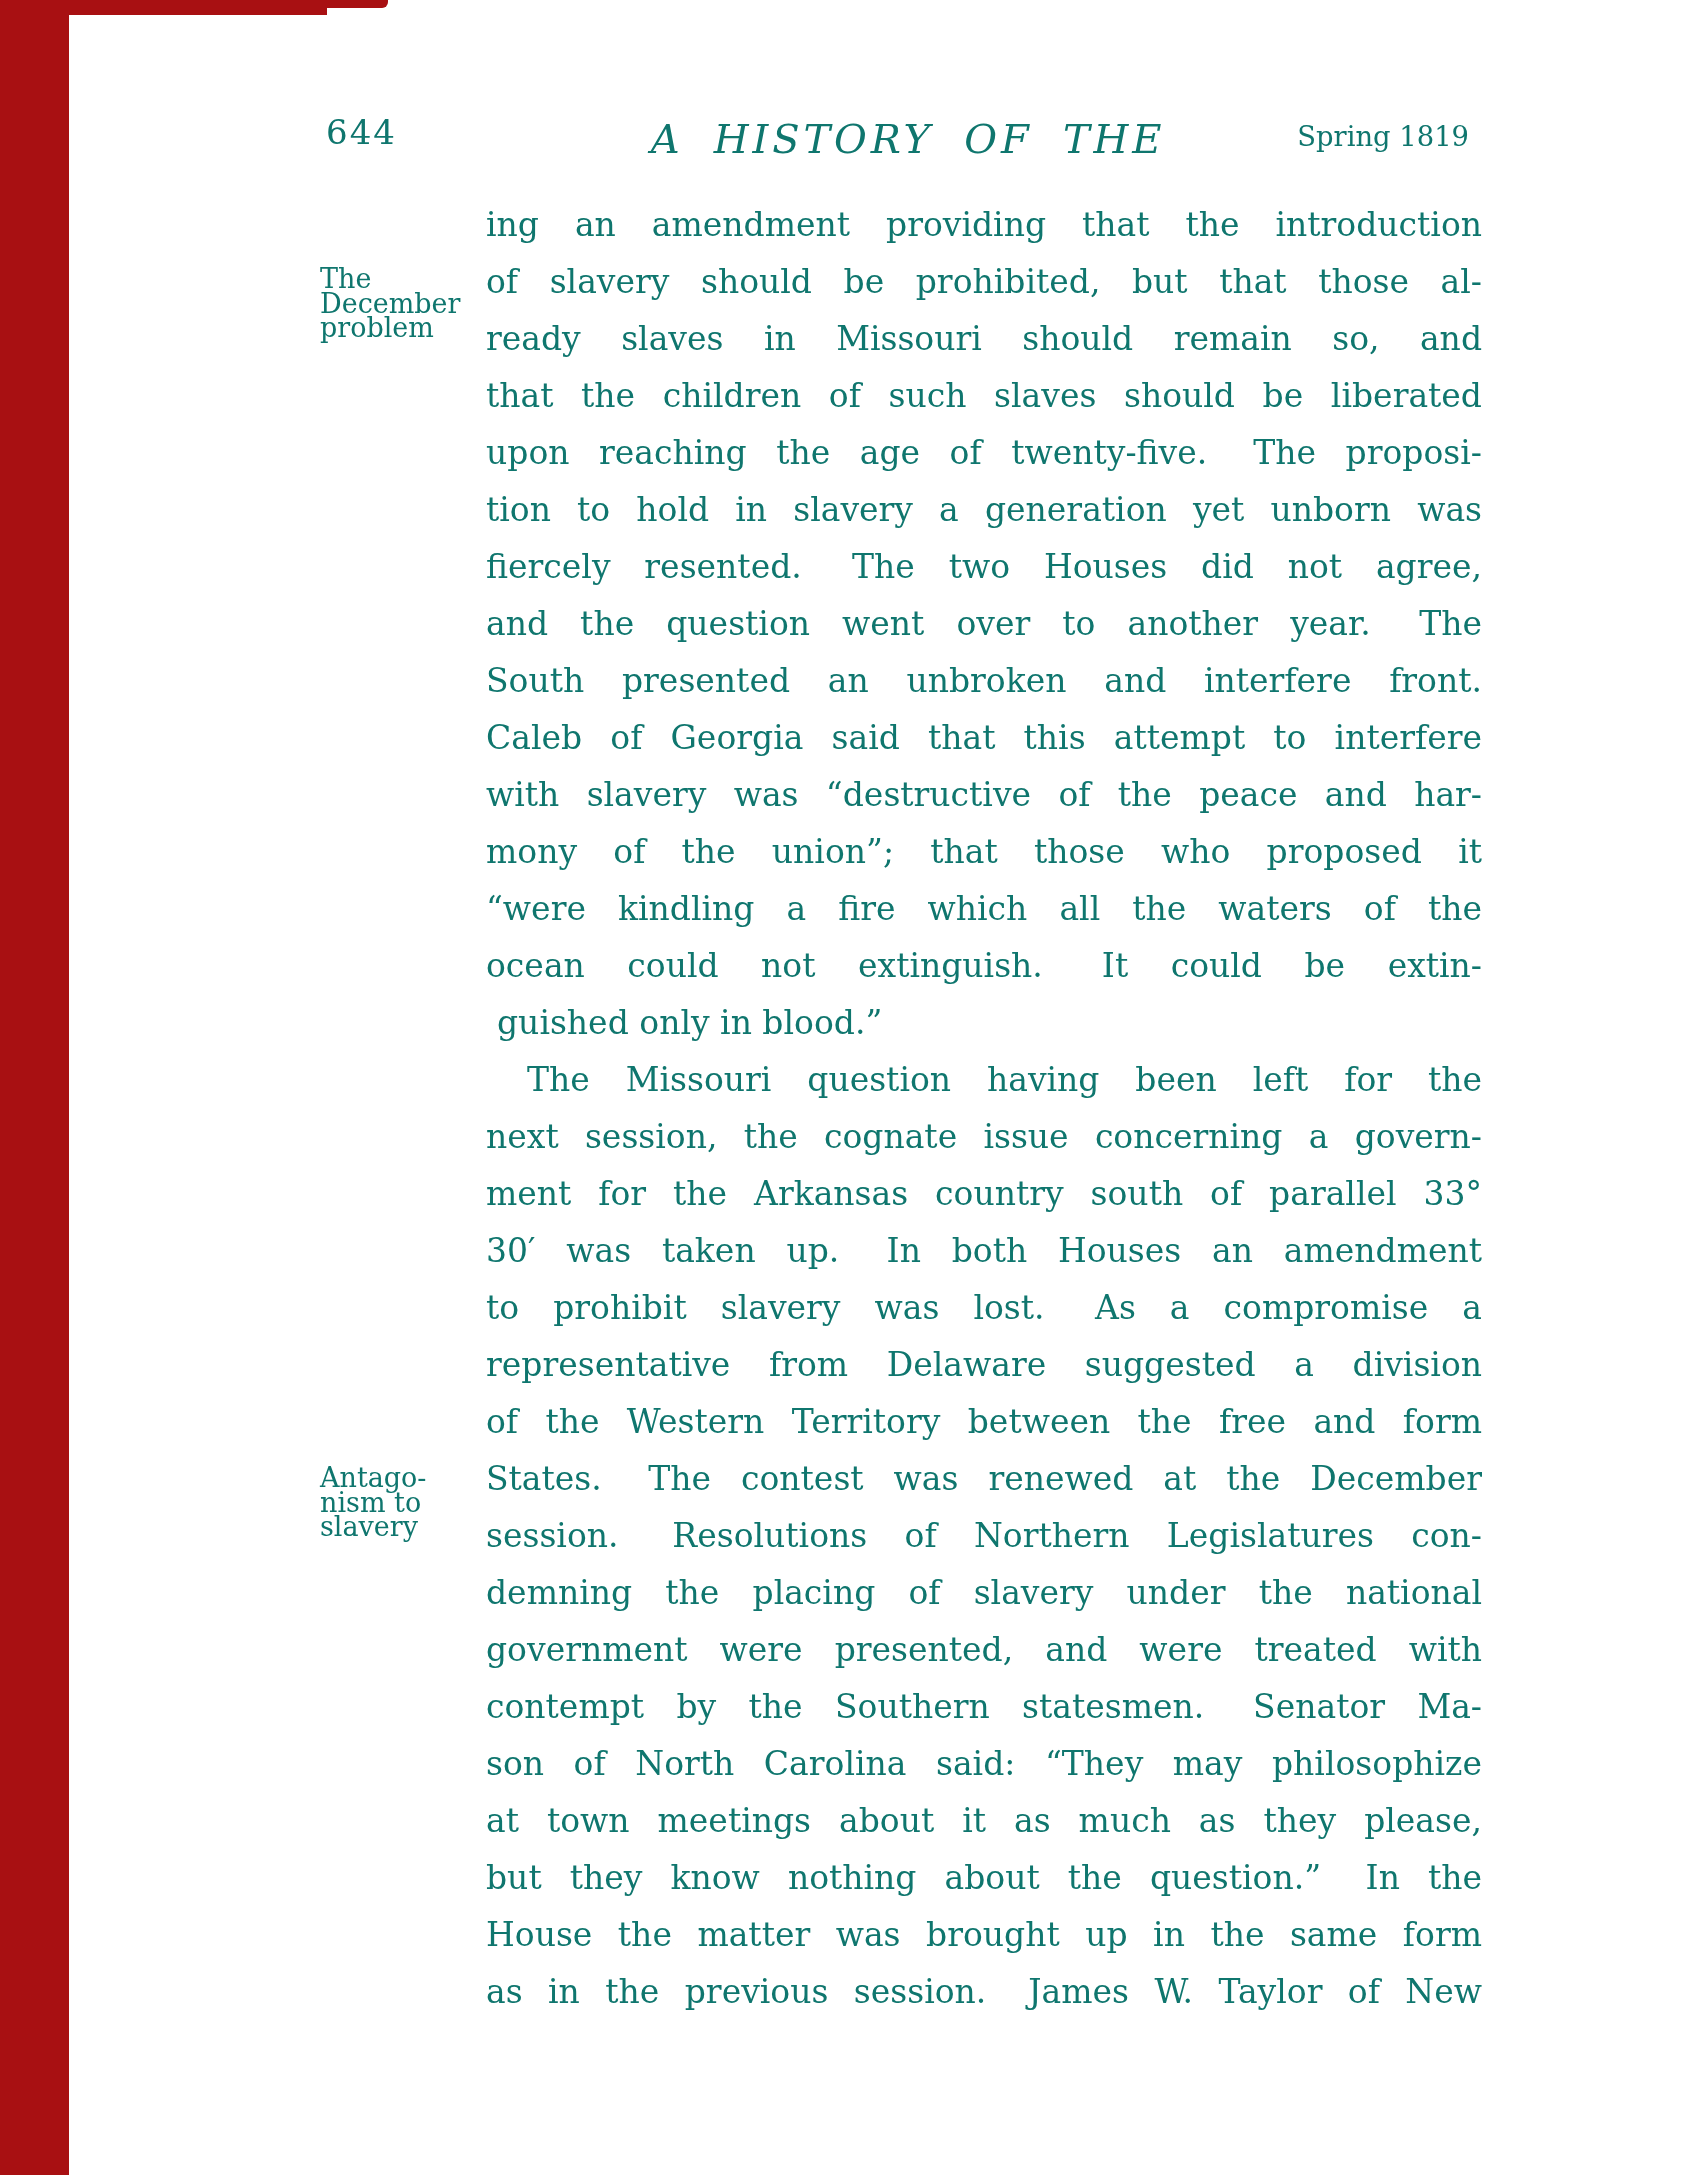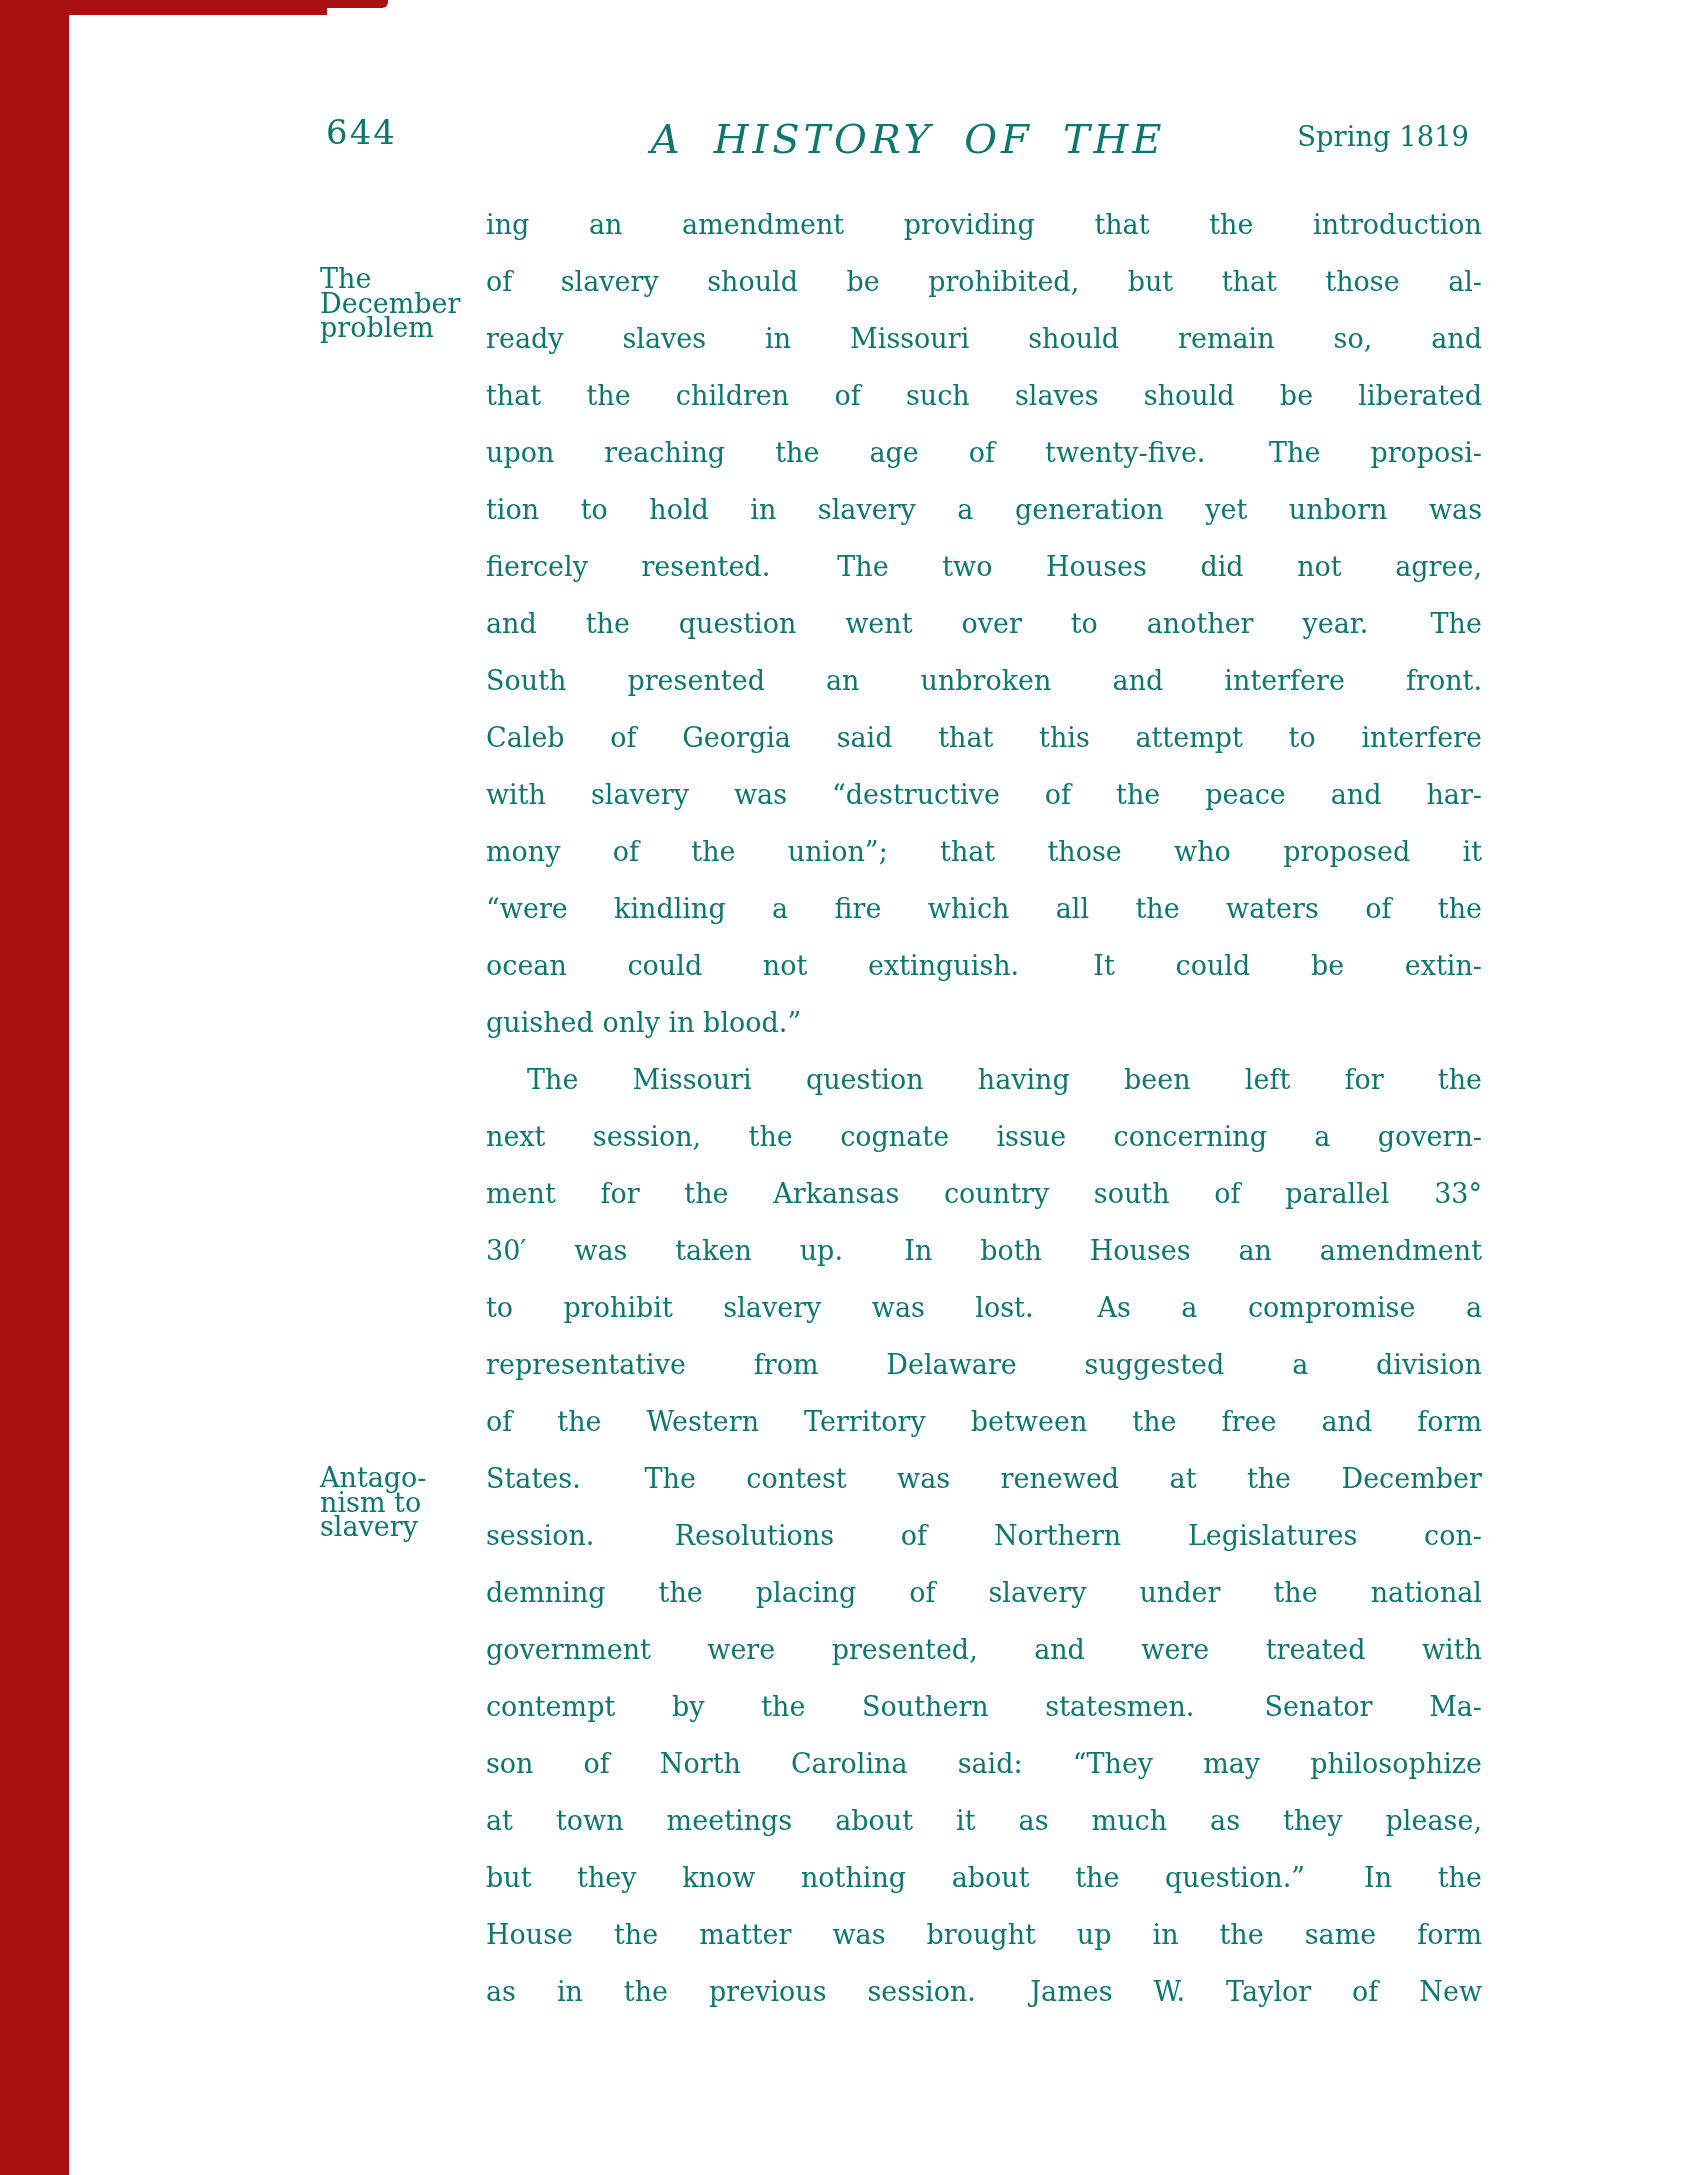--- a/index.html
+++ b/index.html
@@ -66,32 +66,33 @@
     text-align: left;
     margin-top: 8px;
   }
   .margin-note-1 { top: 259px; }
   .margin-note-2 { top: 1458px; }
   
   .body-text {
     position: absolute;
     left: 486px; top: 196px;
     width: 996px;
-    font-size: 27px;
+    font-size: 33px;
   }
   .body-line {
     height: 57px;
     line-height: 57px;
     text-align: justify;
     text-align-last: justify;
     overflow: hidden;
     white-space: normal;
   }
   .body-line.no-justify {
     text-align-last: left;
+    margin-left: 11px;
   }
   .body-line.indent {
     text-indent: 41px;
   }
 </style>
 </head>
 <body>
 
 <div class="page">
 

